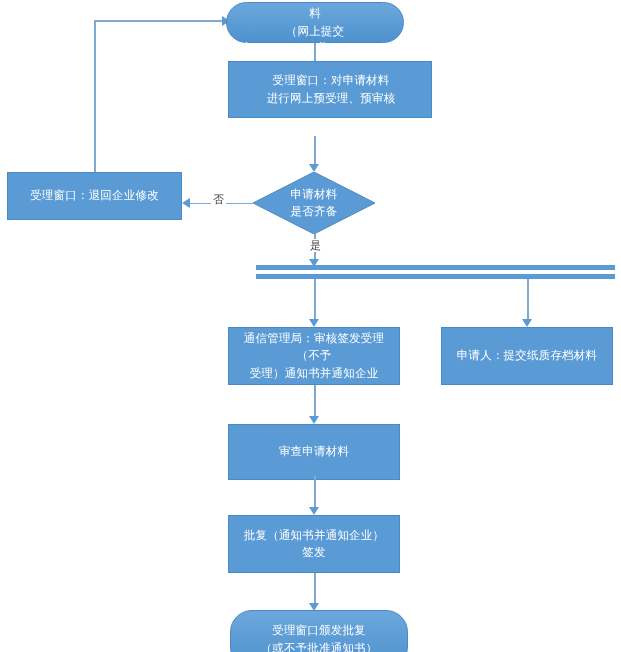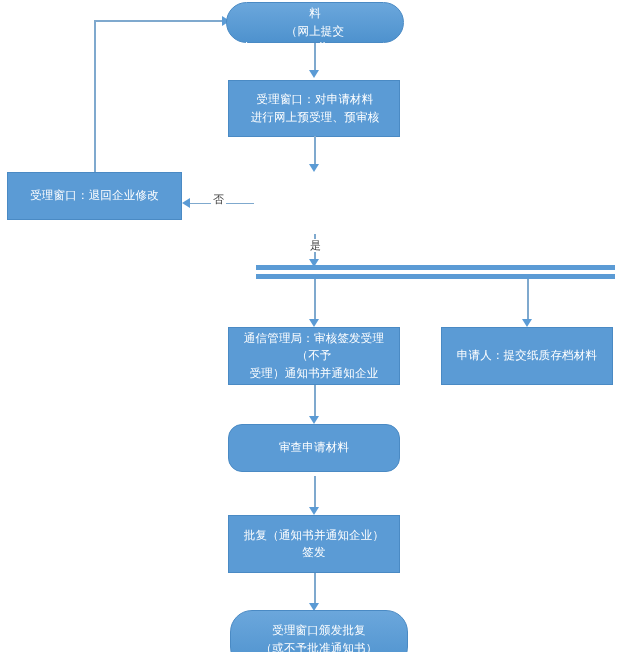--- a/index.html
+++ b/index.html
@@ -115,26 +115,33 @@
   <div class="ln v" style="left:94px; top:20px; height:152px;"></div>
   <div class="ln h" style="left:94px; top:20px; width:130px;"></div>
   <div class="arrow-right" style="left:222px; top:15.5px;"></div>
 
   <div class="node stadium" style="left:226px; top:2px; width:178px; height:41px;">申请人向通信管理局提交申请材料
 （网上提交http://tsm.miit.gov.cn）</div>
 
   <div class="ln v" style="left:314px; top:43px; height:28px;"></div>
   <div class="arrow-down" style="left:309px; top:70px;"></div>
 
-  <div class="node rect" style="left:228px; top:80px; width:172px; height:57px;padding-left:8px;">受理窗口：对申请材料
+  <div class="node rect" style="left:228px; top:61px; width:204px; height:57px;padding-left:8px;">受理窗口：对申请材料
 进行网上预受理、预审核</div>
 
   <div class="ln v" style="left:314px; top:136px; height:29px;"></div>
   <div class="arrow-down" style="left:309px; top:164px;"></div>
 
+  <div class="diamond-wrap" style="left:253px; top:172px; width:122px; height:62px;">
+    <svg class="diamond-shape" viewBox="0 0 122 62" preserveAspectRatio="none">
+      <polygon points="61,0 122,31 61,62 0,31" fill="#5B9BD5" stroke="#4a8ac4" stroke-width="1"></polygon>
+    </svg>
+    <div class="diamond-label">申请材料
+是否齐备</div>
+  </div>
 
   <div class="ln h" style="left:190px; top:202.5px; width:64px;"></div>
   <div class="arrow-left" style="left:182px; top:197.5px;"></div>
   <div class="edge-label" style="left:211px; top:193px;">否</div>
 
   <div class="node rect" style="left:7px; top:172px; width:175px; height:48px;">受理窗口：退回企业修改</div>
 
   <div class="ln v" style="left:314px; top:234px; height:26px;"></div>
   <div class="arrow-down" style="left:309px; top:259px;"></div>
   <div class="edge-label" style="left:308px; top:239px;">是</div>
@@ -149,21 +156,21 @@
   <div class="arrow-down" style="left:522px; top:319px;"></div>
 
   <div class="node rect" style="left:228px; top:327px; width:172px; height:58px;">通信管理局：审核签发受理（不予
 受理）通知书并通知企业</div>
 
   <div class="node rect" style="left:441px; top:327px; width:172px; height:58px;">申请人：提交纸质存档材料</div>
 
   <div class="ln v" style="left:314px; top:385px; height:32px;"></div>
   <div class="arrow-down" style="left:309px; top:416px;"></div>
 
-  <div class="node rect" style="left:228px; top:424px; width:172px; height:48px;border-radius:14px;">审查申请材料</div>
+  <div class="node rect" style="left:228px; top:424px; width:172px; height:56px;">审查申请材料</div>
 
   <div class="ln v" style="left:314px; top:476px; height:32px;"></div>
   <div class="arrow-down" style="left:309px; top:507px;"></div>
 
   <div class="node rect" style="left:228px; top:515px; width:172px; height:58px;">批复（通知书并通知企业）
 签发</div>
 
   <div class="ln v" style="left:314px; top:573px; height:31px;"></div>
   <div class="arrow-down" style="left:309px; top:603px;"></div>
 

